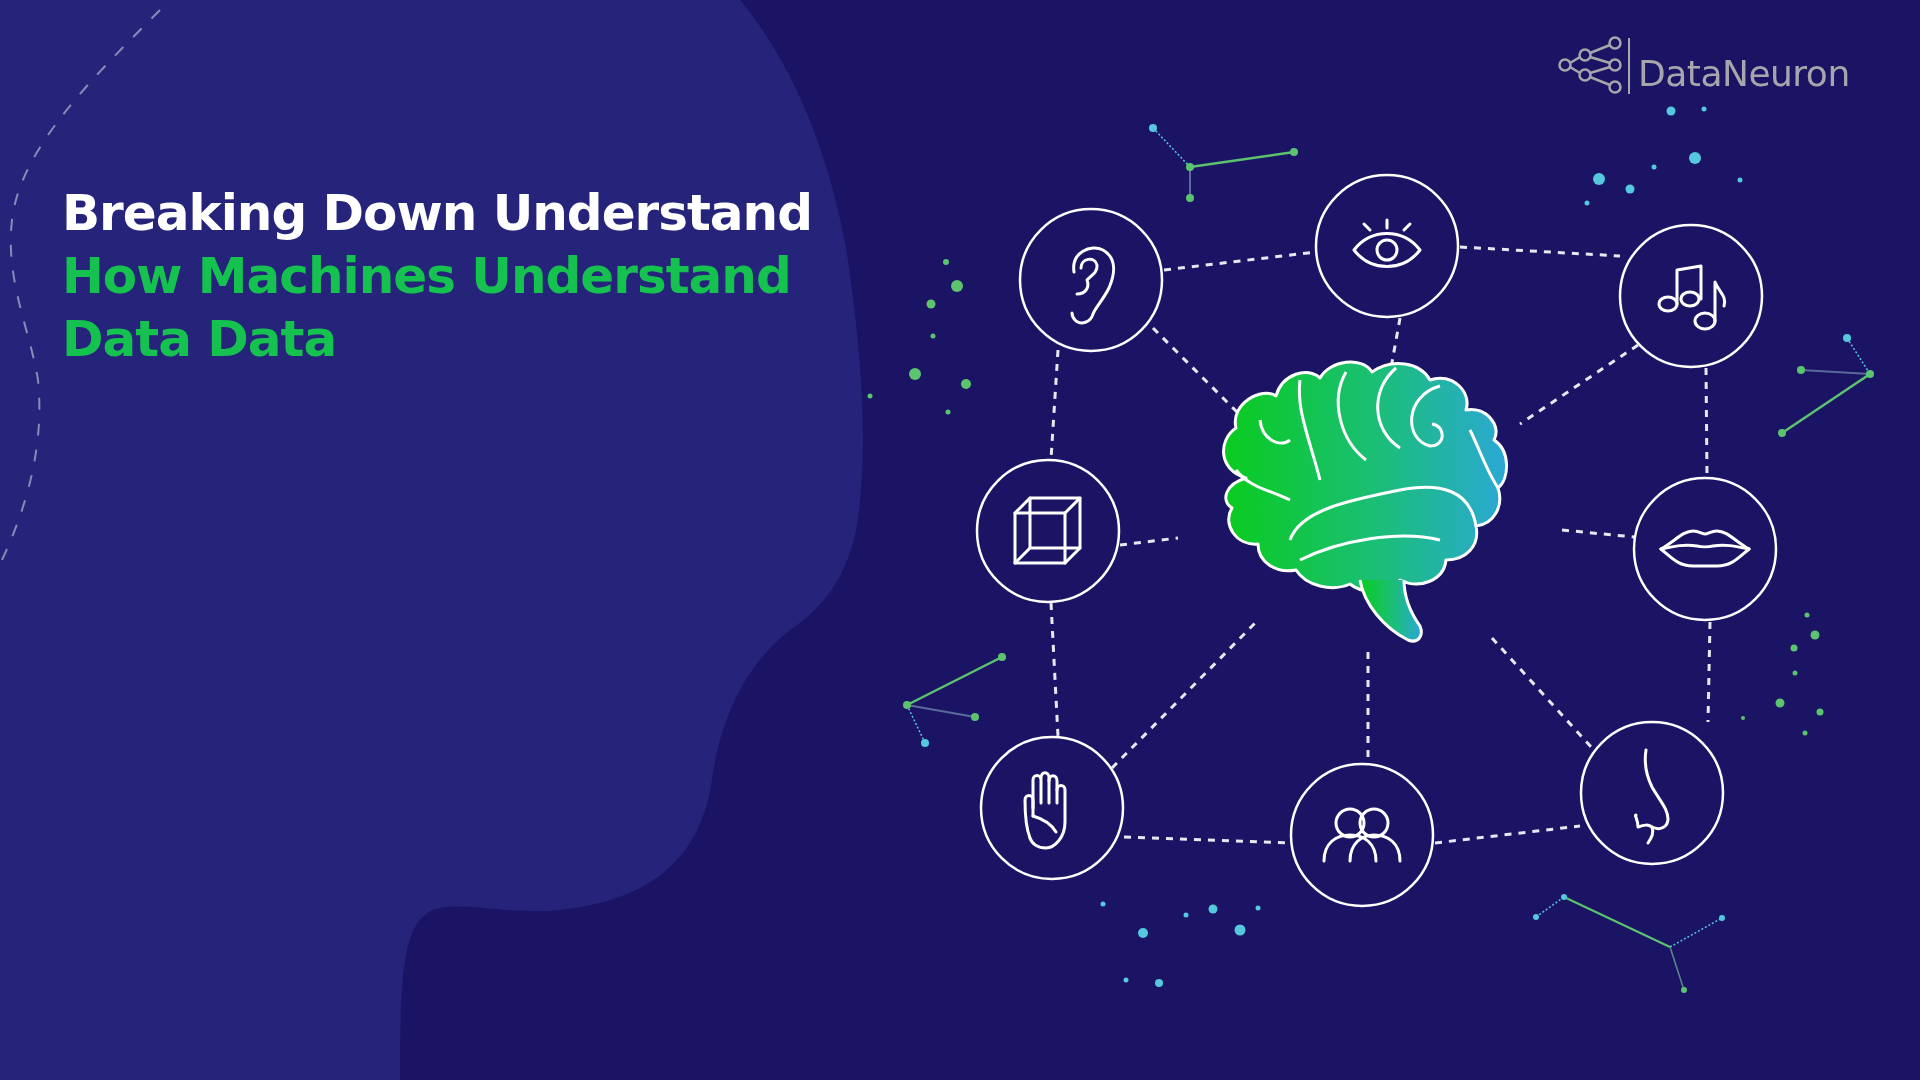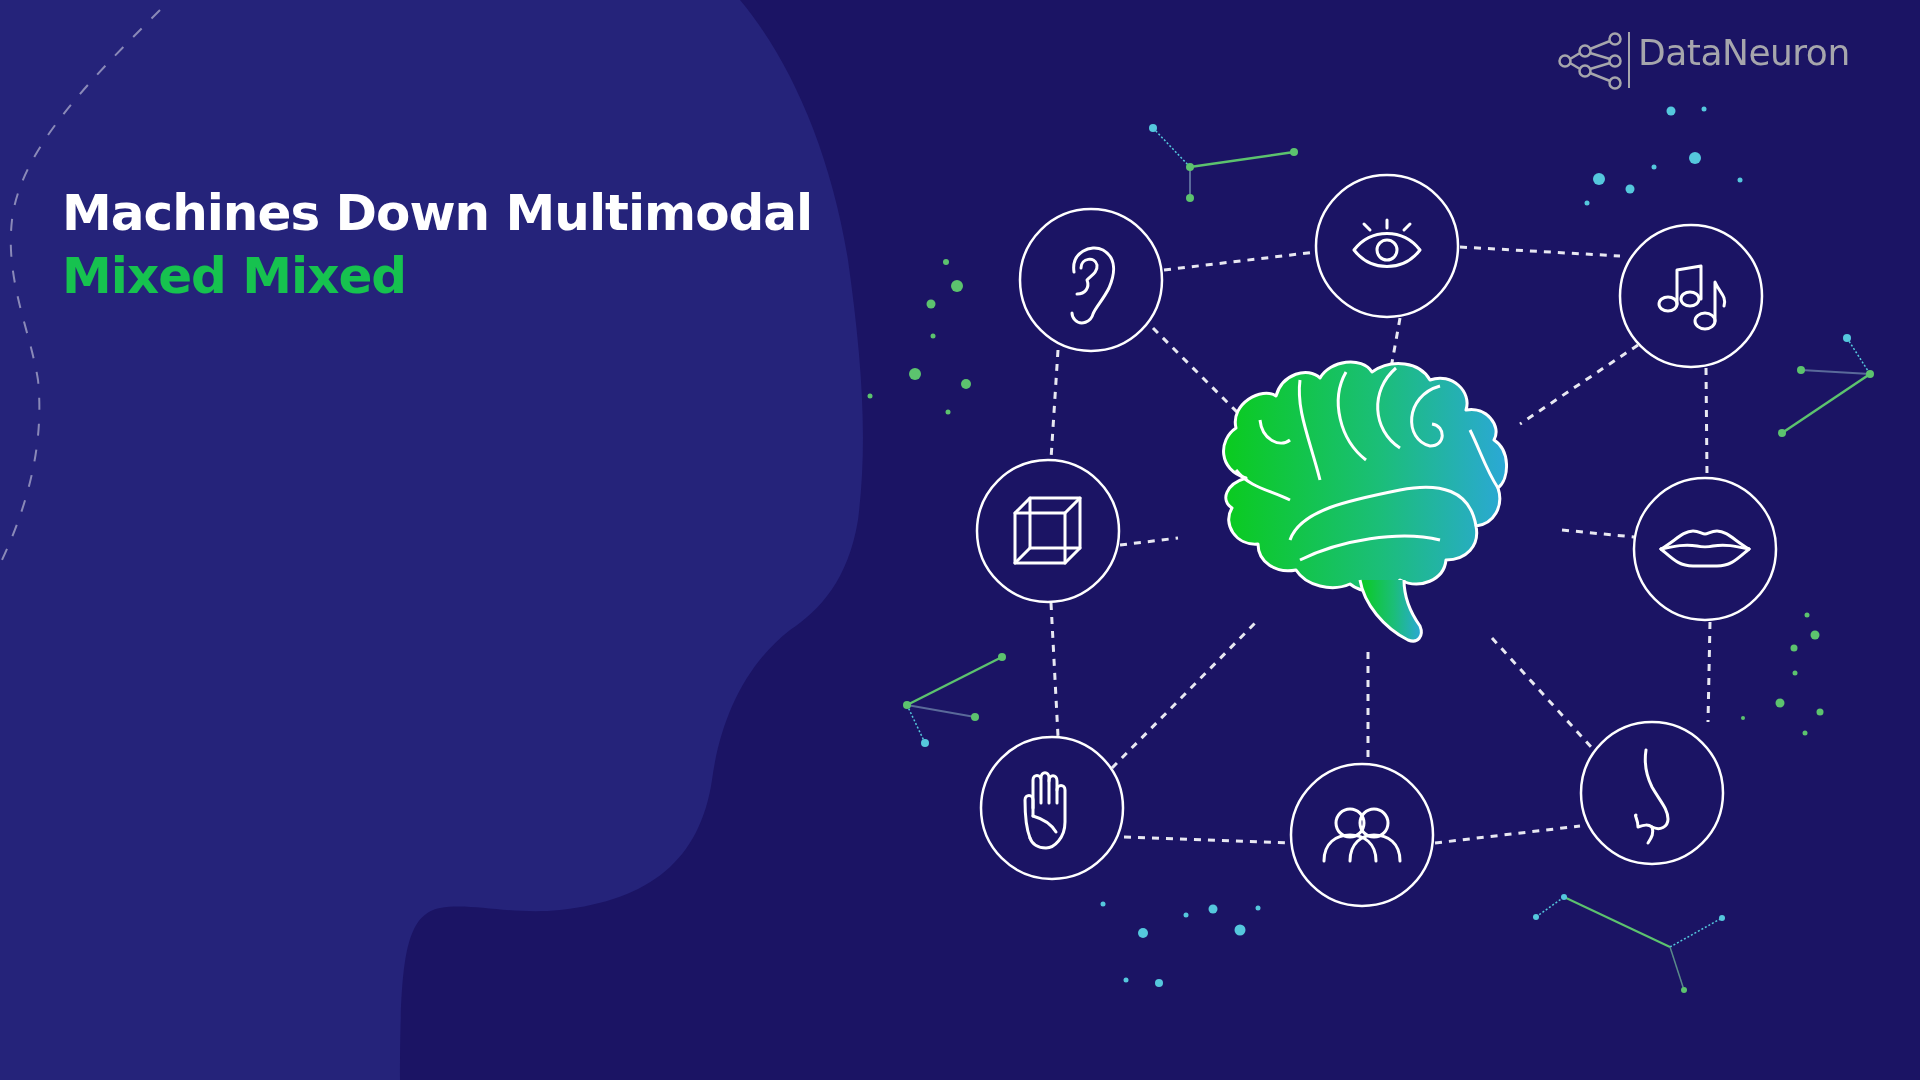--- a/index.html
+++ b/index.html
@@ -2,21 +2,21 @@
 <html><head>
 <meta charset="utf-8">
 <style>
   html, body { margin:0; padding:0; }
   body { width:1920px; height:1080px; overflow:hidden; background:#1B1464; position:relative; font-family:"DejaVu Sans", sans-serif; }
   .bg-svg { position:absolute; left:0; top:0; width:1920px; height:1080px; }
   .title-block { position:absolute; left:62px; top:182px; width:800px; }
   .title-line { font-family:"DejaVu Sans", sans-serif; font-weight:bold; font-size:50px; line-height:63px; letter-spacing:-1px; white-space:nowrap; }
   .title-white { color:#FFFFFF; }
   .title-green { color:#16C24F; }
-  .logo { position:absolute; left:1558px; top:32px; height:62px; display:flex; align-items:flex-start; }
+  .logo { position:absolute; left:1558px; top:32px; height:62px; display:flex; align-items:flex-end; }
   .logo-text { font-family:"DejaVu Sans", sans-serif; font-size:36px; color:#A6A6AC; letter-spacing:-0.5px; margin-left:8px; }
   .logo-divider { width:2px; height:56px; background:#A6A6AC; margin-left:4px; }
 </style>
 </head>
 <body>
 
 <svg class="bg-svg" viewBox="0 0 1920 1080" xmlns="http://www.w3.org/2000/svg">
   <defs>
     <linearGradient id="brainGrad" x1="0" y1="0" x2="1" y2="0">
       <stop offset="0" stop-color="#0ACB1E"></stop>
@@ -211,22 +211,23 @@
       <path d="M1440,386 C1404,396 1404,440 1430,446 C1446,446 1446,426 1432,424"></path>
       <path d="M1290,540 C1300,510 1350,500 1400,490 C1440,482 1470,490 1476,526"></path>
       <path d="M1300,560 C1340,540 1400,530 1440,540"></path>
       <path d="M1470,430 C1480,450 1486,470 1498,488"></path>
       <path d="M1236,470 C1250,488 1270,490 1290,500"></path>
     </g>
   </g>
 </svg>
 
 <div class="title-block">
-  <div class="title-line title-white">Machines Down Multimodal</div>
-  <div class="title-line title-green">Mixed Mixed</div>
+  <div class="title-line title-white">Breaking Down Understand</div>
+  <div class="title-line title-green">How Machines Understand</div>
+  <div class="title-line title-green">Data Data</div>
 </div>
 
 <div class="logo">
   <svg width="66" height="58" viewBox="0 0 66 58" fill="none" stroke="#A6A6AC" stroke-width="2.5">
     <circle cx="7" cy="29" r="5.5"></circle>
     <circle cx="27" cy="19" r="5.5"></circle>
     <circle cx="27" cy="39" r="5.5"></circle>
     <circle cx="57" cy="7" r="5.5"></circle>
     <circle cx="57" cy="29" r="5.5"></circle>
     <circle cx="57" cy="51" r="5.5"></circle>

